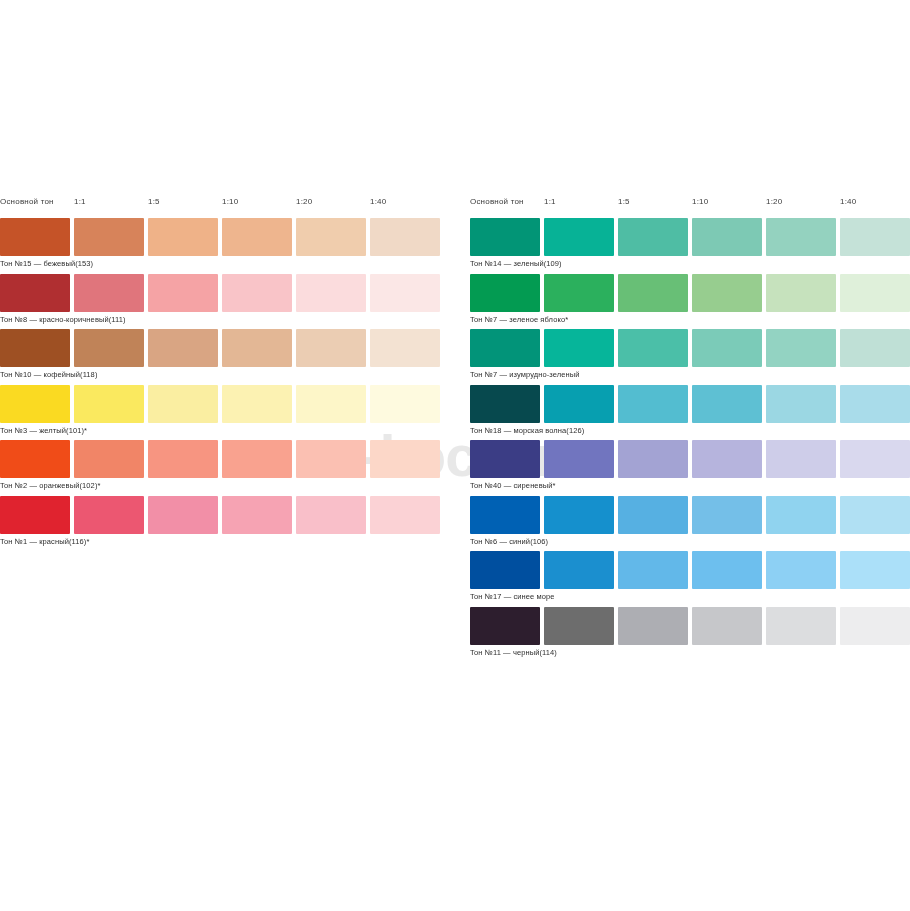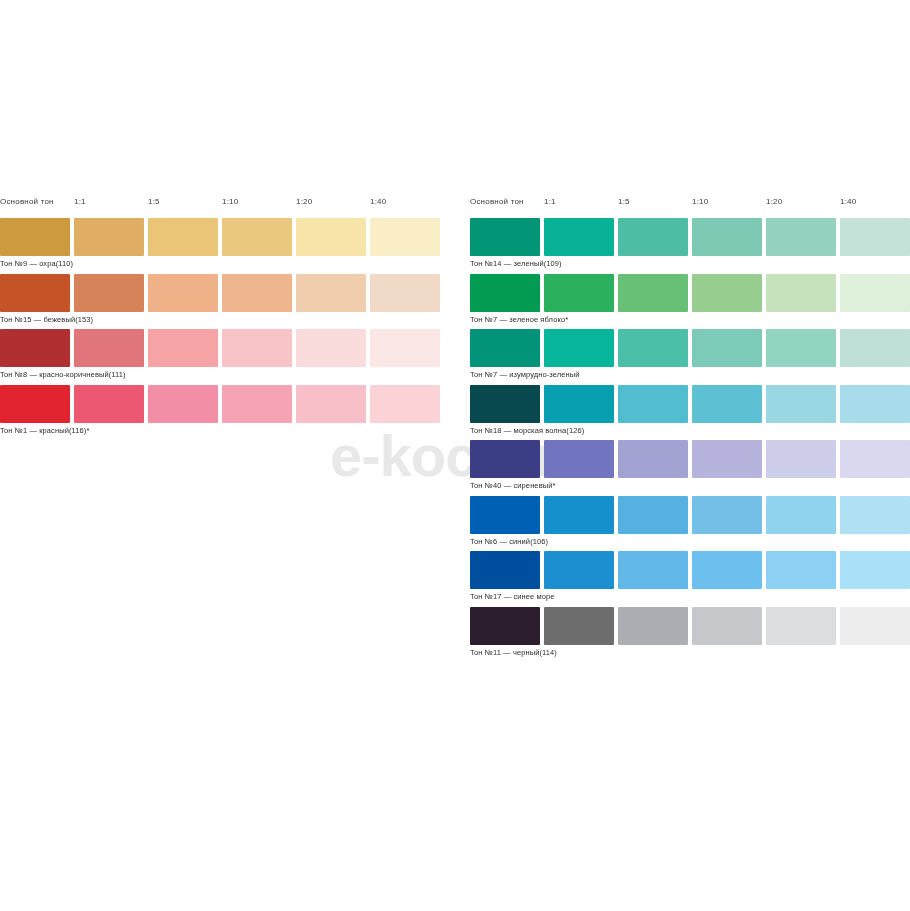--- a/index.html
+++ b/index.html
@@ -92,46 +92,64 @@
 
   <div class="panel left">
     <div class="header-row">
         <div class="header-cell" style="left: 0px;">Основной тон</div>
         <div class="header-cell" style="left: 74px;">1:1</div>
         <div class="header-cell" style="left: 148px;">1:5</div>
         <div class="header-cell" style="left: 222px;">1:10</div>
         <div class="header-cell" style="left: 296px;">1:20</div>
         <div class="header-cell" style="left: 370px;">1:40</div>
       </div>
-  <div class="tone-row">
-        <div class="swatch" title="#cd9a3f" style="left: 0px; background: rgb(205, 154, 63);"></div>
-        <div class="swatch" title="#dfae62" style="left: 74px; background: rgb(223, 174, 98);"></div>
-        <div class="swatch" title="#eac477" style="left: 148px; background: rgb(234, 196, 119);"></div>
-        <div class="swatch" title="#eac97f" style="left: 222px; background: rgb(234, 201, 127);"></div>
-        <div class="swatch" title="#f8e3a8" style="left: 296px; background: rgb(248, 227, 168);"></div>
-        <div class="swatch" title="#faeec6" style="left: 370px; background: rgb(250, 238, 198);"></div>
-        <div class="row-label">Тон №9 — охра(110)</div>
-      </div>
       <div class="tone-row">
         <div class="swatch" title="#c55328" style="left: 0px; background: rgb(197, 83, 40);"></div>
         <div class="swatch" title="#d7835a" style="left: 74px; background: rgb(215, 131, 90);"></div>
         <div class="swatch" title="#efb288" style="left: 148px; background: rgb(239, 178, 136);"></div>
         <div class="swatch" title="#eeb58e" style="left: 222px; background: rgb(238, 181, 142);"></div>
         <div class="swatch" title="#f0cdad" style="left: 296px; background: rgb(240, 205, 173);"></div>
         <div class="swatch" title="#f0d9c6" style="left: 370px; background: rgb(240, 217, 198);"></div>
         <div class="row-label">Тон №15 — бежевый(153)</div>
       </div>
       <div class="tone-row">
         <div class="swatch" title="#b02f31" style="left: 0px; background: rgb(176, 47, 49);"></div>
         <div class="swatch" title="#e0757c" style="left: 74px; background: rgb(224, 117, 124);"></div>
         <div class="swatch" title="#f5a3a5" style="left: 148px; background: rgb(245, 163, 165);"></div>
         <div class="swatch" title="#f9c4c8" style="left: 222px; background: rgb(249, 196, 200);"></div>
         <div class="swatch" title="#fbdcdd" style="left: 296px; background: rgb(251, 220, 221);"></div>
         <div class="swatch" title="#fbe7e6" style="left: 370px; background: rgb(251, 231, 230);"></div>
         <div class="row-label">Тон №8 — красно-коричневый(111)</div>
+      </div>
+      <div class="tone-row">
+        <div class="swatch" title="#9e5023" style="left: 0px; background: rgb(158, 80, 35);"></div>
+        <div class="swatch" title="#c08358" style="left: 74px; background: rgb(192, 131, 88);"></div>
+        <div class="swatch" title="#d9a583" style="left: 148px; background: rgb(217, 165, 131);"></div>
+        <div class="swatch" title="#e3b795" style="left: 222px; background: rgb(227, 183, 149);"></div>
+        <div class="swatch" title="#ebcdb3" style="left: 296px; background: rgb(235, 205, 179);"></div>
+        <div class="swatch" title="#f3e2d2" style="left: 370px; background: rgb(243, 226, 210);"></div>
+        <div class="row-label">Тон №10 — кофейный(118)</div>
+      </div>
+      <div class="tone-row">
+        <div class="swatch" title="#fada22" style="left: 0px; background: rgb(250, 218, 34);"></div>
+        <div class="swatch" title="#fae95f" style="left: 74px; background: rgb(250, 233, 95);"></div>
+        <div class="swatch" title="#faeea1" style="left: 148px; background: rgb(250, 238, 161);"></div>
+        <div class="swatch" title="#fcf2b2" style="left: 222px; background: rgb(252, 242, 178);"></div>
+        <div class="swatch" title="#fdf6c8" style="left: 296px; background: rgb(253, 246, 200);"></div>
+        <div class="swatch" title="#fefadf" style="left: 370px; background: rgb(254, 250, 223);"></div>
+        <div class="row-label">Тон №3 — желтый(101)*</div>
+      </div>
+      <div class="tone-row">
+        <div class="swatch" title="#f04c18" style="left: 0px; background: rgb(240, 76, 24);"></div>
+        <div class="swatch" title="#f18567" style="left: 74px; background: rgb(241, 133, 103);"></div>
+        <div class="swatch" title="#f79581" style="left: 148px; background: rgb(247, 149, 129);"></div>
+        <div class="swatch" title="#f9a28f" style="left: 222px; background: rgb(249, 162, 143);"></div>
+        <div class="swatch" title="#fbc0b2" style="left: 296px; background: rgb(251, 192, 178);"></div>
+        <div class="swatch" title="#fcd7c8" style="left: 370px; background: rgb(252, 215, 200);"></div>
+        <div class="row-label">Тон №2 — оранжевый(102)*</div>
       </div>
       <div class="tone-row">
         <div class="swatch" title="#e0232f" style="left: 0px; background: rgb(224, 35, 47);"></div>
         <div class="swatch" title="#ec5771" style="left: 74px; background: rgb(236, 87, 113);"></div>
         <div class="swatch" title="#f28fa7" style="left: 148px; background: rgb(242, 143, 167);"></div>
         <div class="swatch" title="#f6a3b3" style="left: 222px; background: rgb(246, 163, 179);"></div>
         <div class="swatch" title="#f9bfc9" style="left: 296px; background: rgb(249, 191, 201);"></div>
         <div class="swatch" title="#fbd2d5" style="left: 370px; background: rgb(251, 210, 213);"></div>
         <div class="row-label">Тон №1 — красный(116)*</div>
       </div>

